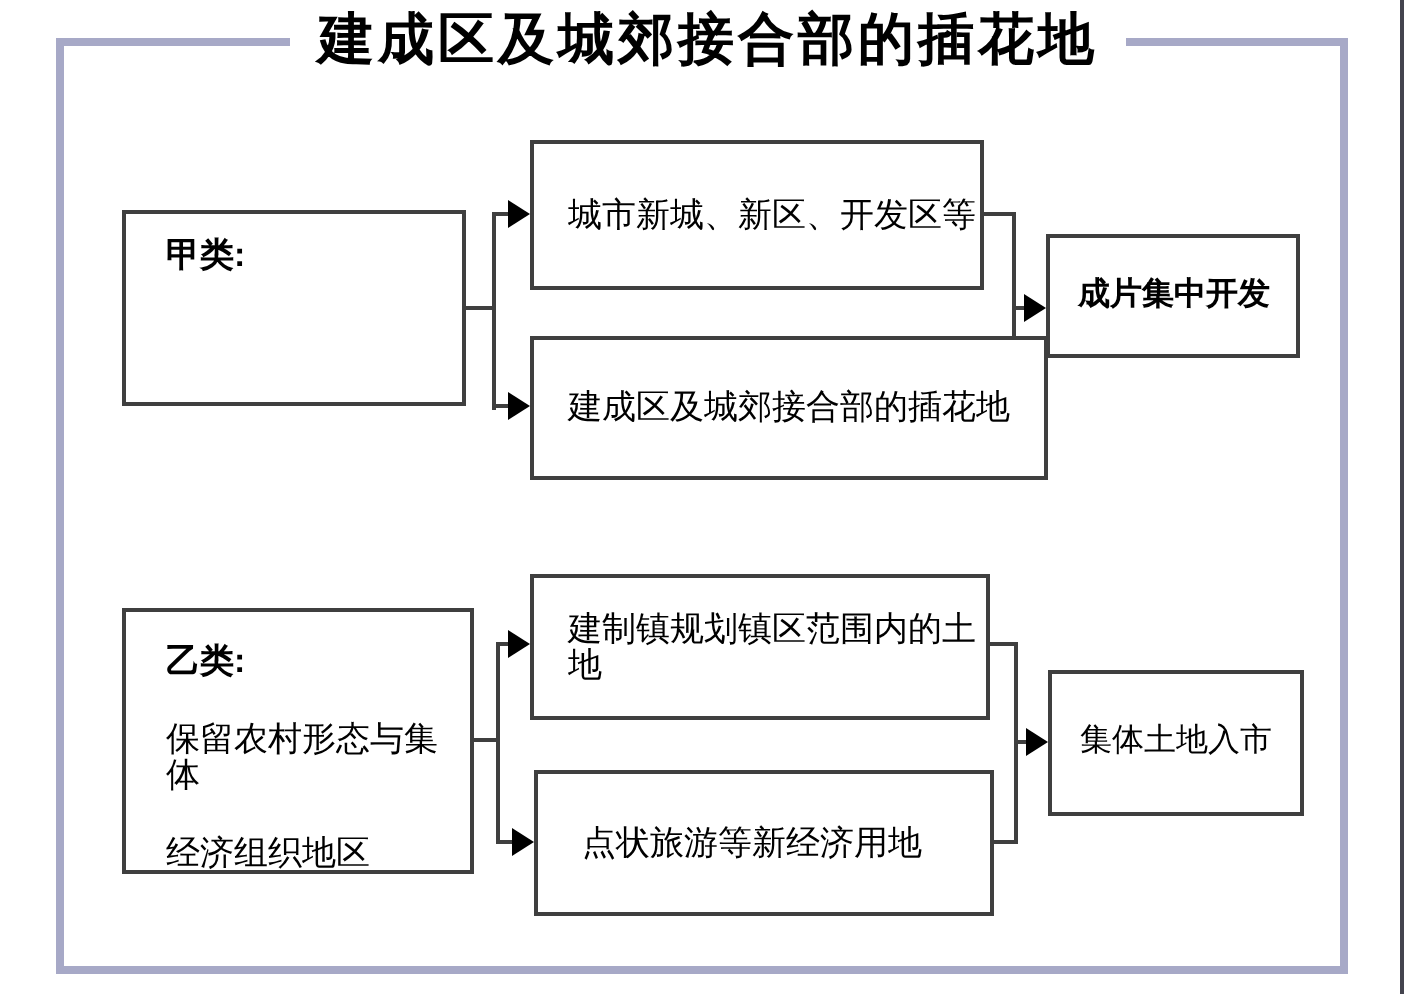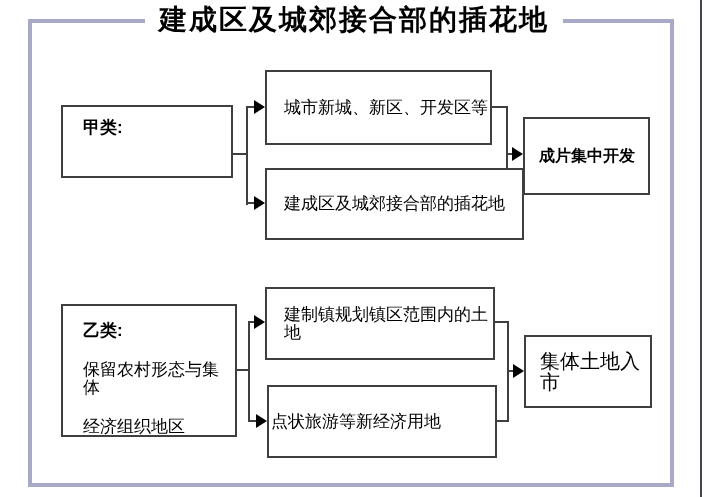--- a/index.html
+++ b/index.html
@@ -44,28 +44,28 @@
     border:2px solid #3f3f3f;
     background:#ffffff;
     display:flex;
     flex-direction:column;
     justify-content:center;
     font-size:17px;
     line-height:1.05;
     z-index:2;
   }
   .node .bold{font-weight:bold;}
-  #box-a{left:61px;top:105px;width:172px;height:73px;padding:12px 20px 8px 20px;justify-content:flex-start;gap:21px;}
+  #box-a{left:61px;top:105px;width:172px;height:98px;padding:12px 20px 8px 20px;justify-content:flex-start;gap:21px;}
   #box-m1{left:265px;top:70px;width:227px;height:75px;padding-left:17px;}
   #box-m2{left:265px;top:168px;width:259px;height:72px;padding-left:17px;}
-  #box-r1{left:523px;top:117px;width:127px;height:78px;padding-left:14px;font-weight:bold;font-size:16px;}
+  #box-r1{left:523px;top:117px;width:127px;height:62px;padding-left:14px;font-weight:bold;font-size:16px;}
   #box-b{left:61px;top:304px;width:176px;height:133px;padding:16px 4px 8px 20px;justify-content:flex-start;gap:21px;}
   #box-m3{left:265px;top:287px;width:230px;height:73px;padding-left:17px;}
-  #box-m4{left:267px;top:385px;width:230px;height:73px;padding-left:2px;}
-  #box-r2{left:524px;top:335px;width:128px;height:73px;padding-left:14px;font-size:20px;}
+  #box-m4{left:267px;top:385px;width:230px;height:73px;padding-left:22px;}
+  #box-r2{left:524px;top:335px;width:128px;height:73px;padding-left:14px;font-size:16px;}
   
   .hline,.vline{position:absolute;background:#3f3f3f;z-index:1;}
   .hline{height:2px;}
   .vline{width:2px;}
   .arrowhead{
     position:absolute;width:0;height:0;
     border-top:7px solid transparent;
     border-bottom:7px solid transparent;
     border-left:11px solid #000;
     z-index:2;

